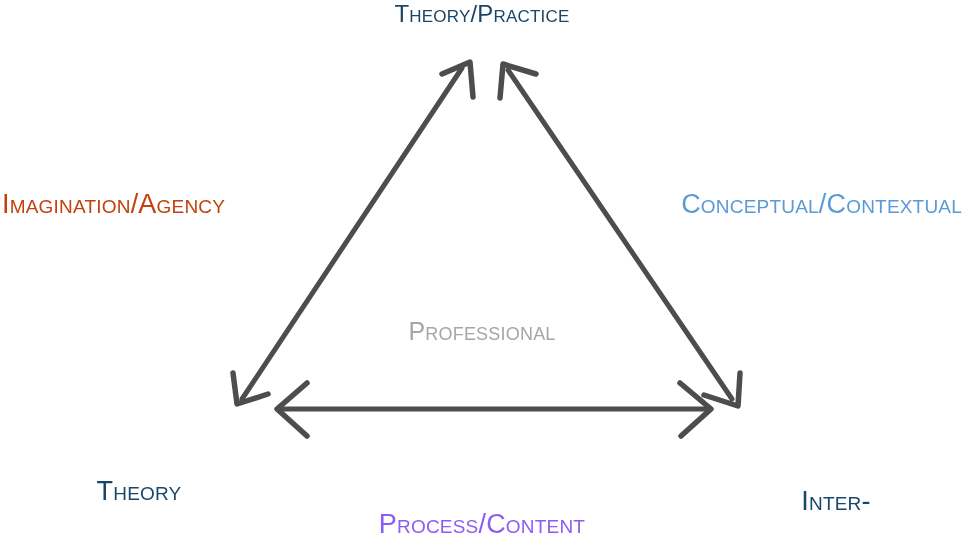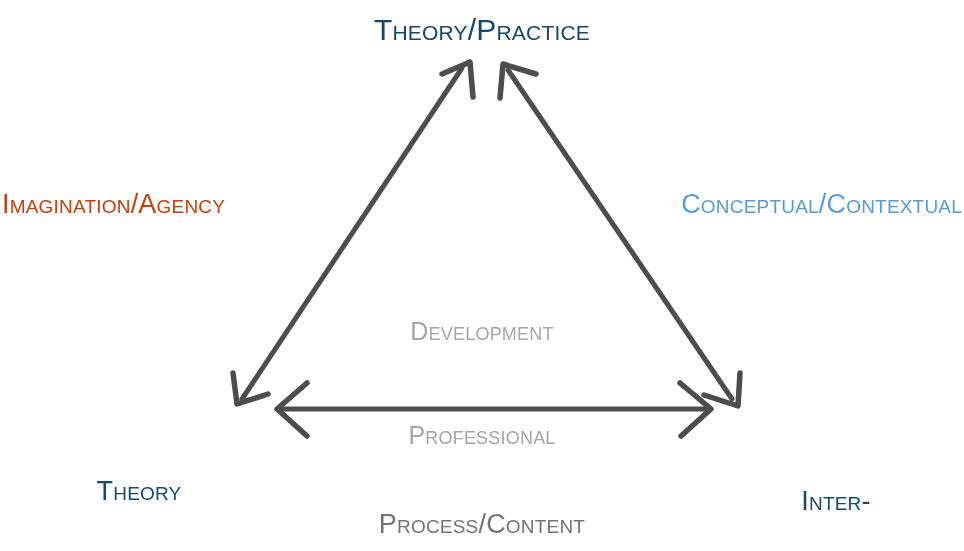--- a/index.html
+++ b/index.html
@@ -33,23 +33,22 @@
     line-height: 1.18;
     letter-spacing: 0.2px;
   }
 
   
   .title-top {
     left: 0;
     top: 0;
     width: 964px;
     text-align: center;
-    font-size: 30px;
+    font-size: 24px;
     color: #1a4668;
-    margin-top: 12px;
   }
 
   
   .label-left-mid {
     left: 2px;
     top: 189px;
     font-size: 27px;
     color: #c2410c;
     text-align: left;
   }
@@ -96,21 +95,21 @@
     line-height: 1.28;
   }
 
   
   .label-bottom-center {
     left: 0;
     top: 509px;
     width: 964px;
     text-align: center;
     font-size: 27px;
-    color: #737373;
+    color: #8b5cf6;
   }
 
   .stroke {
     fill: none;
     stroke: #4d4d4d;
     stroke-linecap: round;
     stroke-linejoin: round;
   }
 </style>
 </head>
@@ -147,21 +146,20 @@
 
 </svg>
 
 <div class="lbl title-top">Theory/Practice</div>
 
 <div class="lbl label-left-mid">Imagination/Agency</div>
 
 <div class="lbl label-right-mid">Conceptual/Contextual</div>
 
 <div class="lbl center-text">
-  <div>Development</div>
   <div>Professional</div>
 </div>
 
 <div class="lbl label-bottom-left">
   <div>Theory</div>
   
 </div>
 
 <div class="lbl label-bottom-right">
   <div>Inter-</div>

